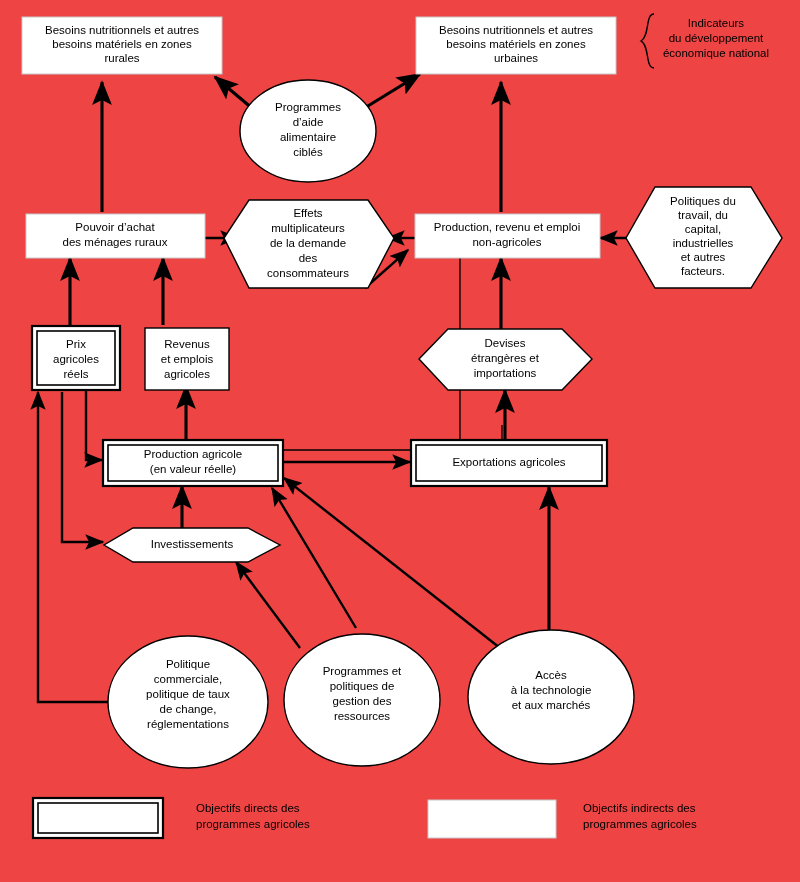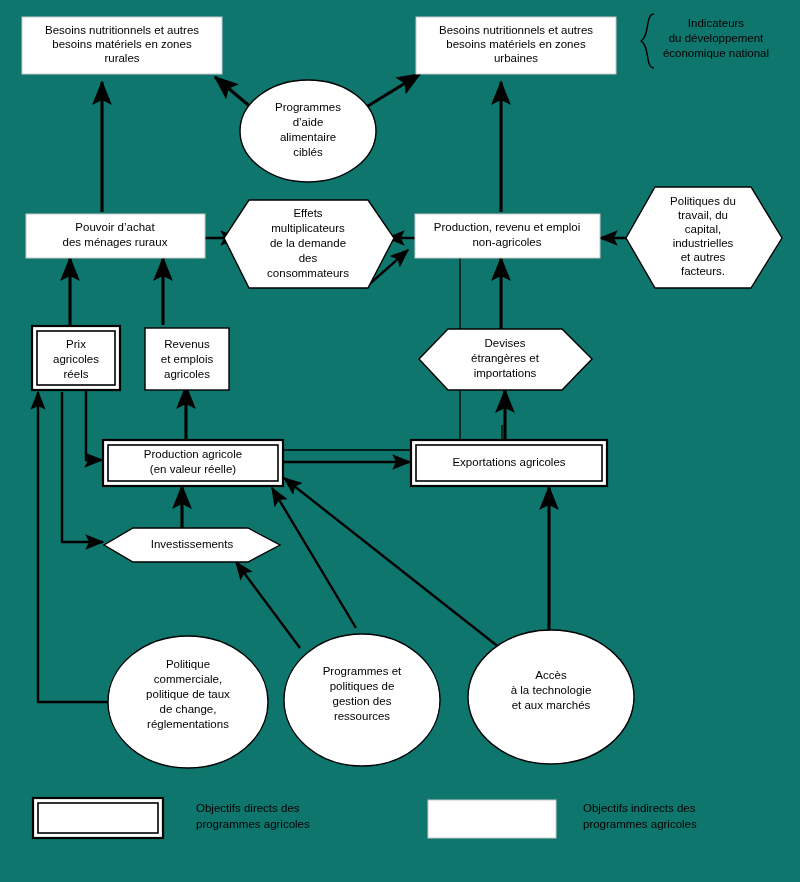--- a/index.html
+++ b/index.html
@@ -1,17 +1,17 @@
 <!DOCTYPE html>
 <html><head>
 <meta charset="utf-8">
 <style>
   html,body{margin:0;padding:0;background:#ffffff;}
   body{width:800px;height:882px;font-family:"Liberation Sans",sans-serif;}
-  #stage{position:relative;width:800px;height:882px;overflow:hidden;background:#0f766e;}
+  #stage{position:relative;width:800px;height:882px;overflow:hidden;background:#ef4444;}
   svg{display:block;}
   .nodeText{font-family:"Liberation Sans",sans-serif;font-size:11.5px;fill:#000;text-anchor:middle;dominant-baseline:middle;}
   .legendText{font-family:"Liberation Sans",sans-serif;font-size:11.5px;fill:#000;text-anchor:start;}
   .braceText{font-family:"Liberation Sans",sans-serif;font-size:11.5px;fill:#000;text-anchor:middle;}
   .shp-light{fill:#ffffff;stroke:#c8c8c8;stroke-width:1;}
   .shp-dark{fill:#ffffff;stroke:#000000;stroke-width:1.4;}
   .shp-double-outer{fill:#ffffff;stroke:#000000;stroke-width:2.2;}
   .shp-double-inner{fill:#ffffff;stroke:#000000;stroke-width:1.6;}
   .ell{fill:#ffffff;stroke:#000000;stroke-width:1.4;}
   .lnk-thin{stroke:#000000;stroke-width:1.3;fill:none;}

